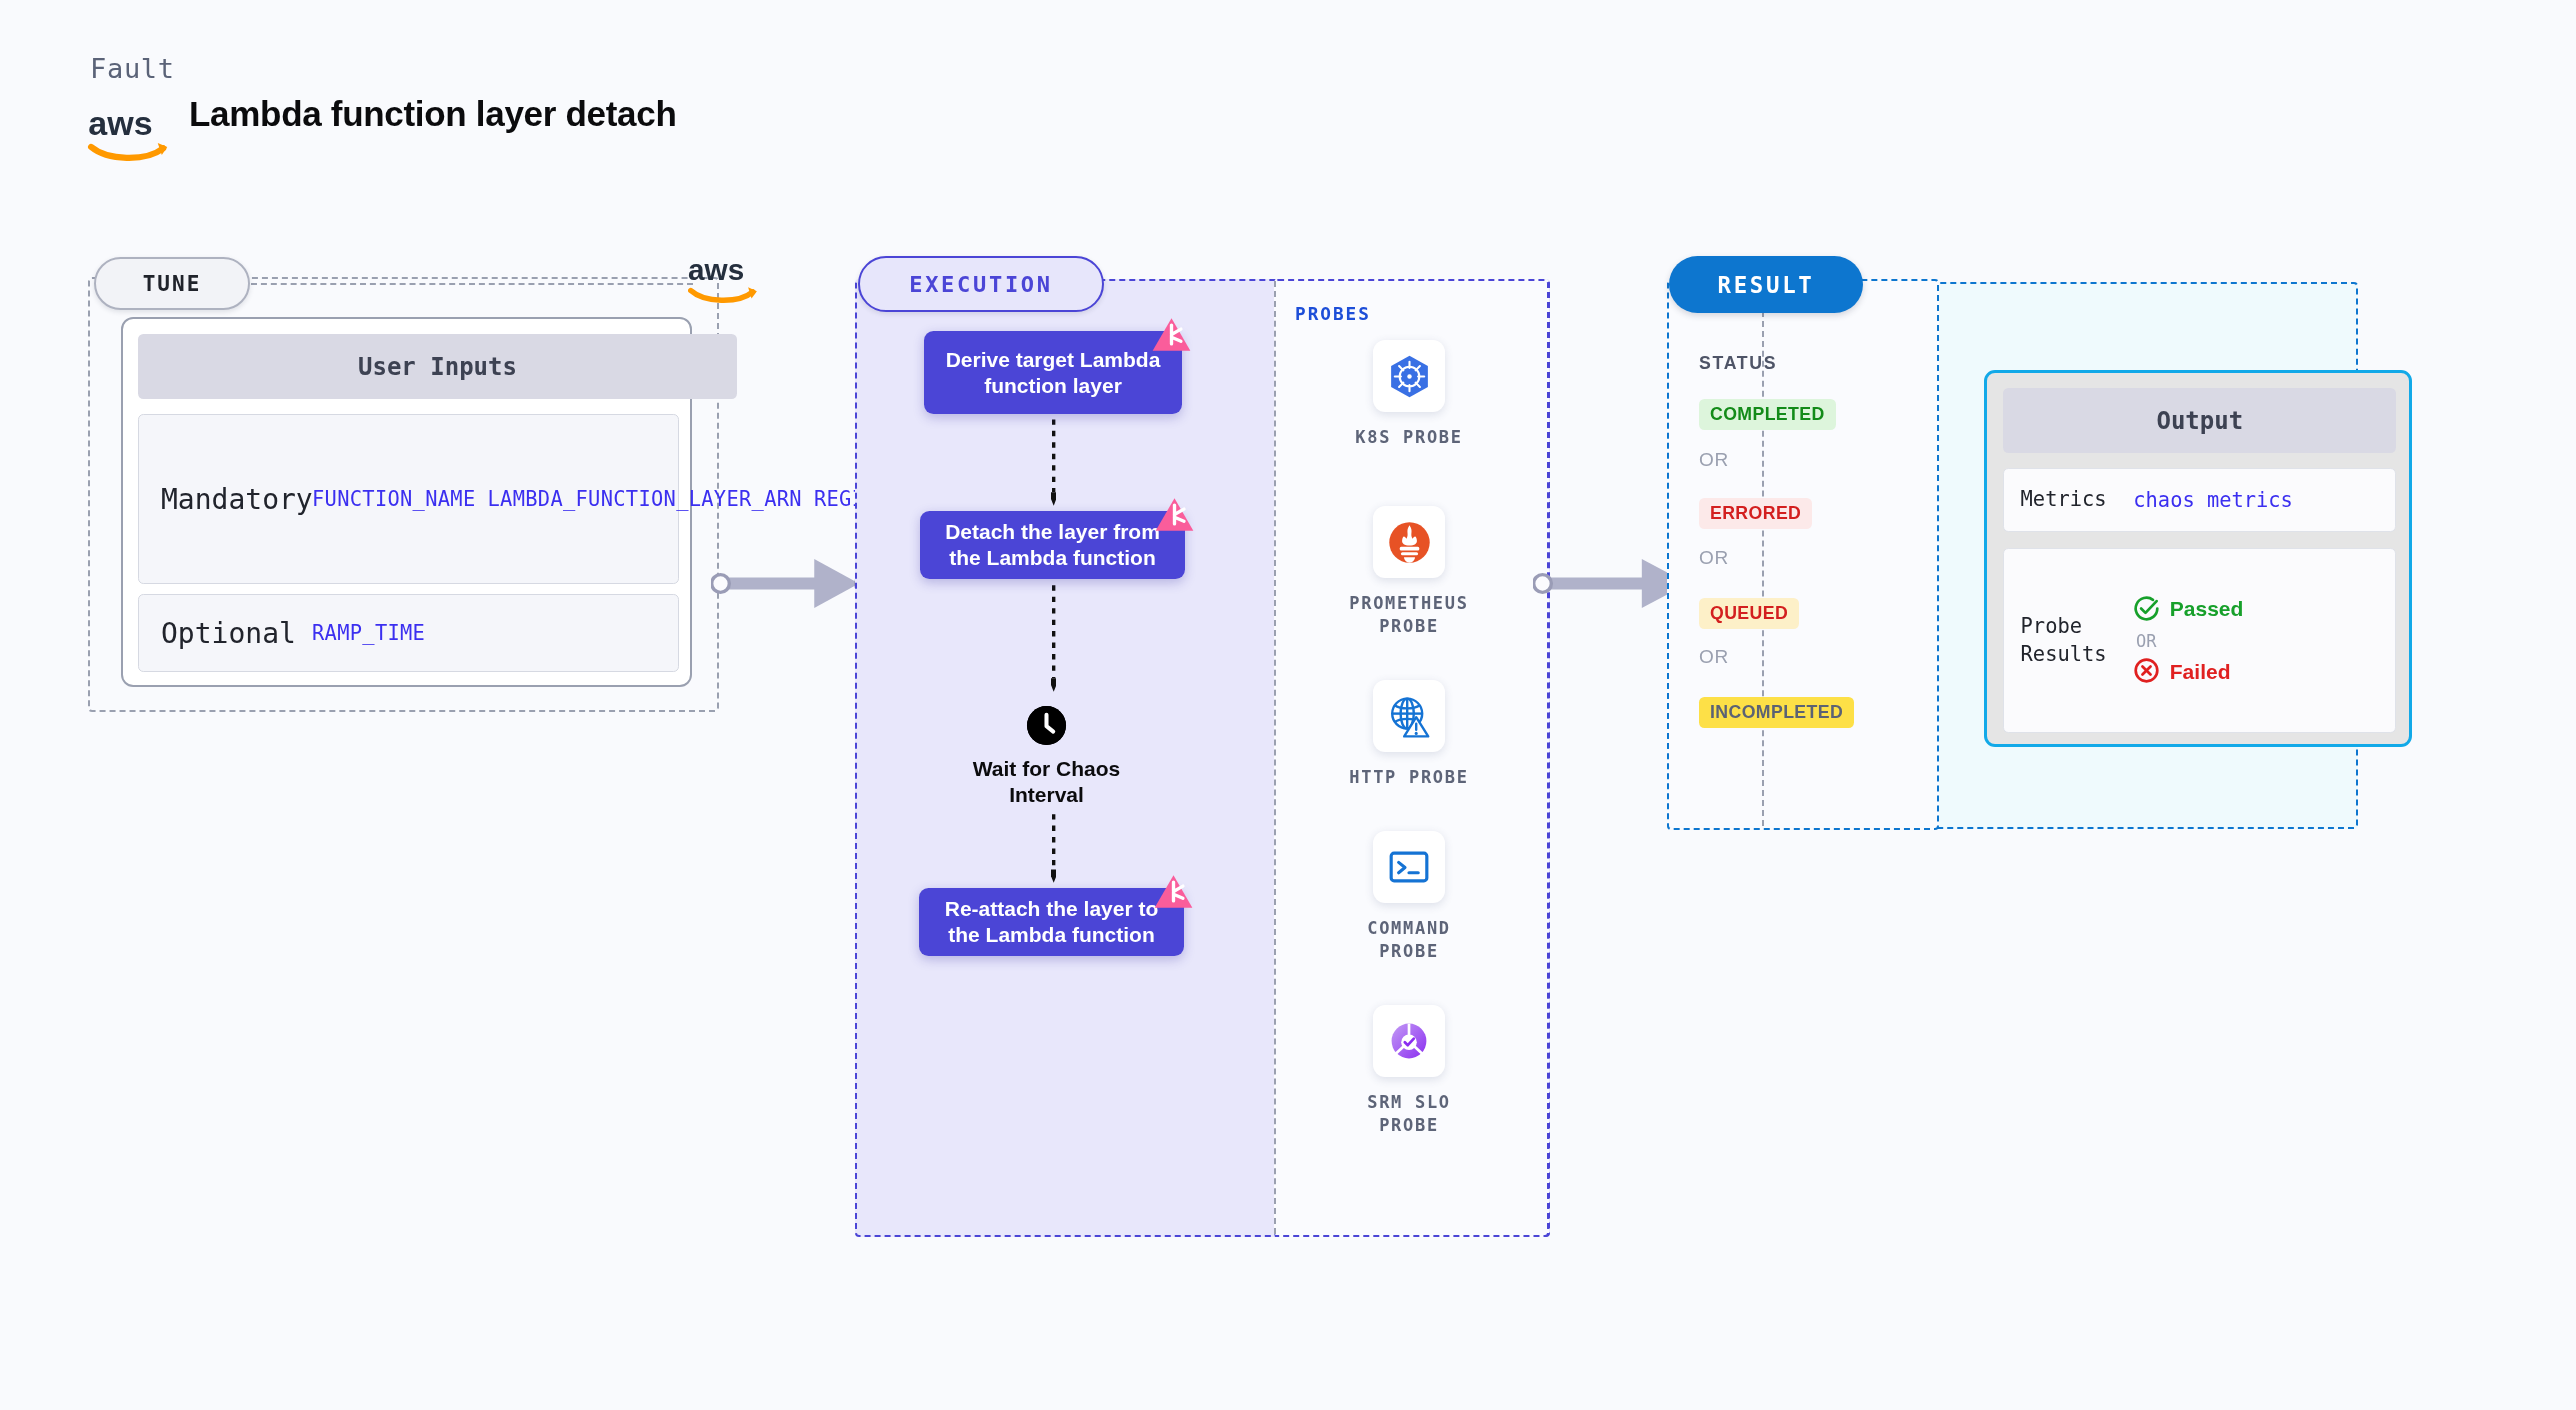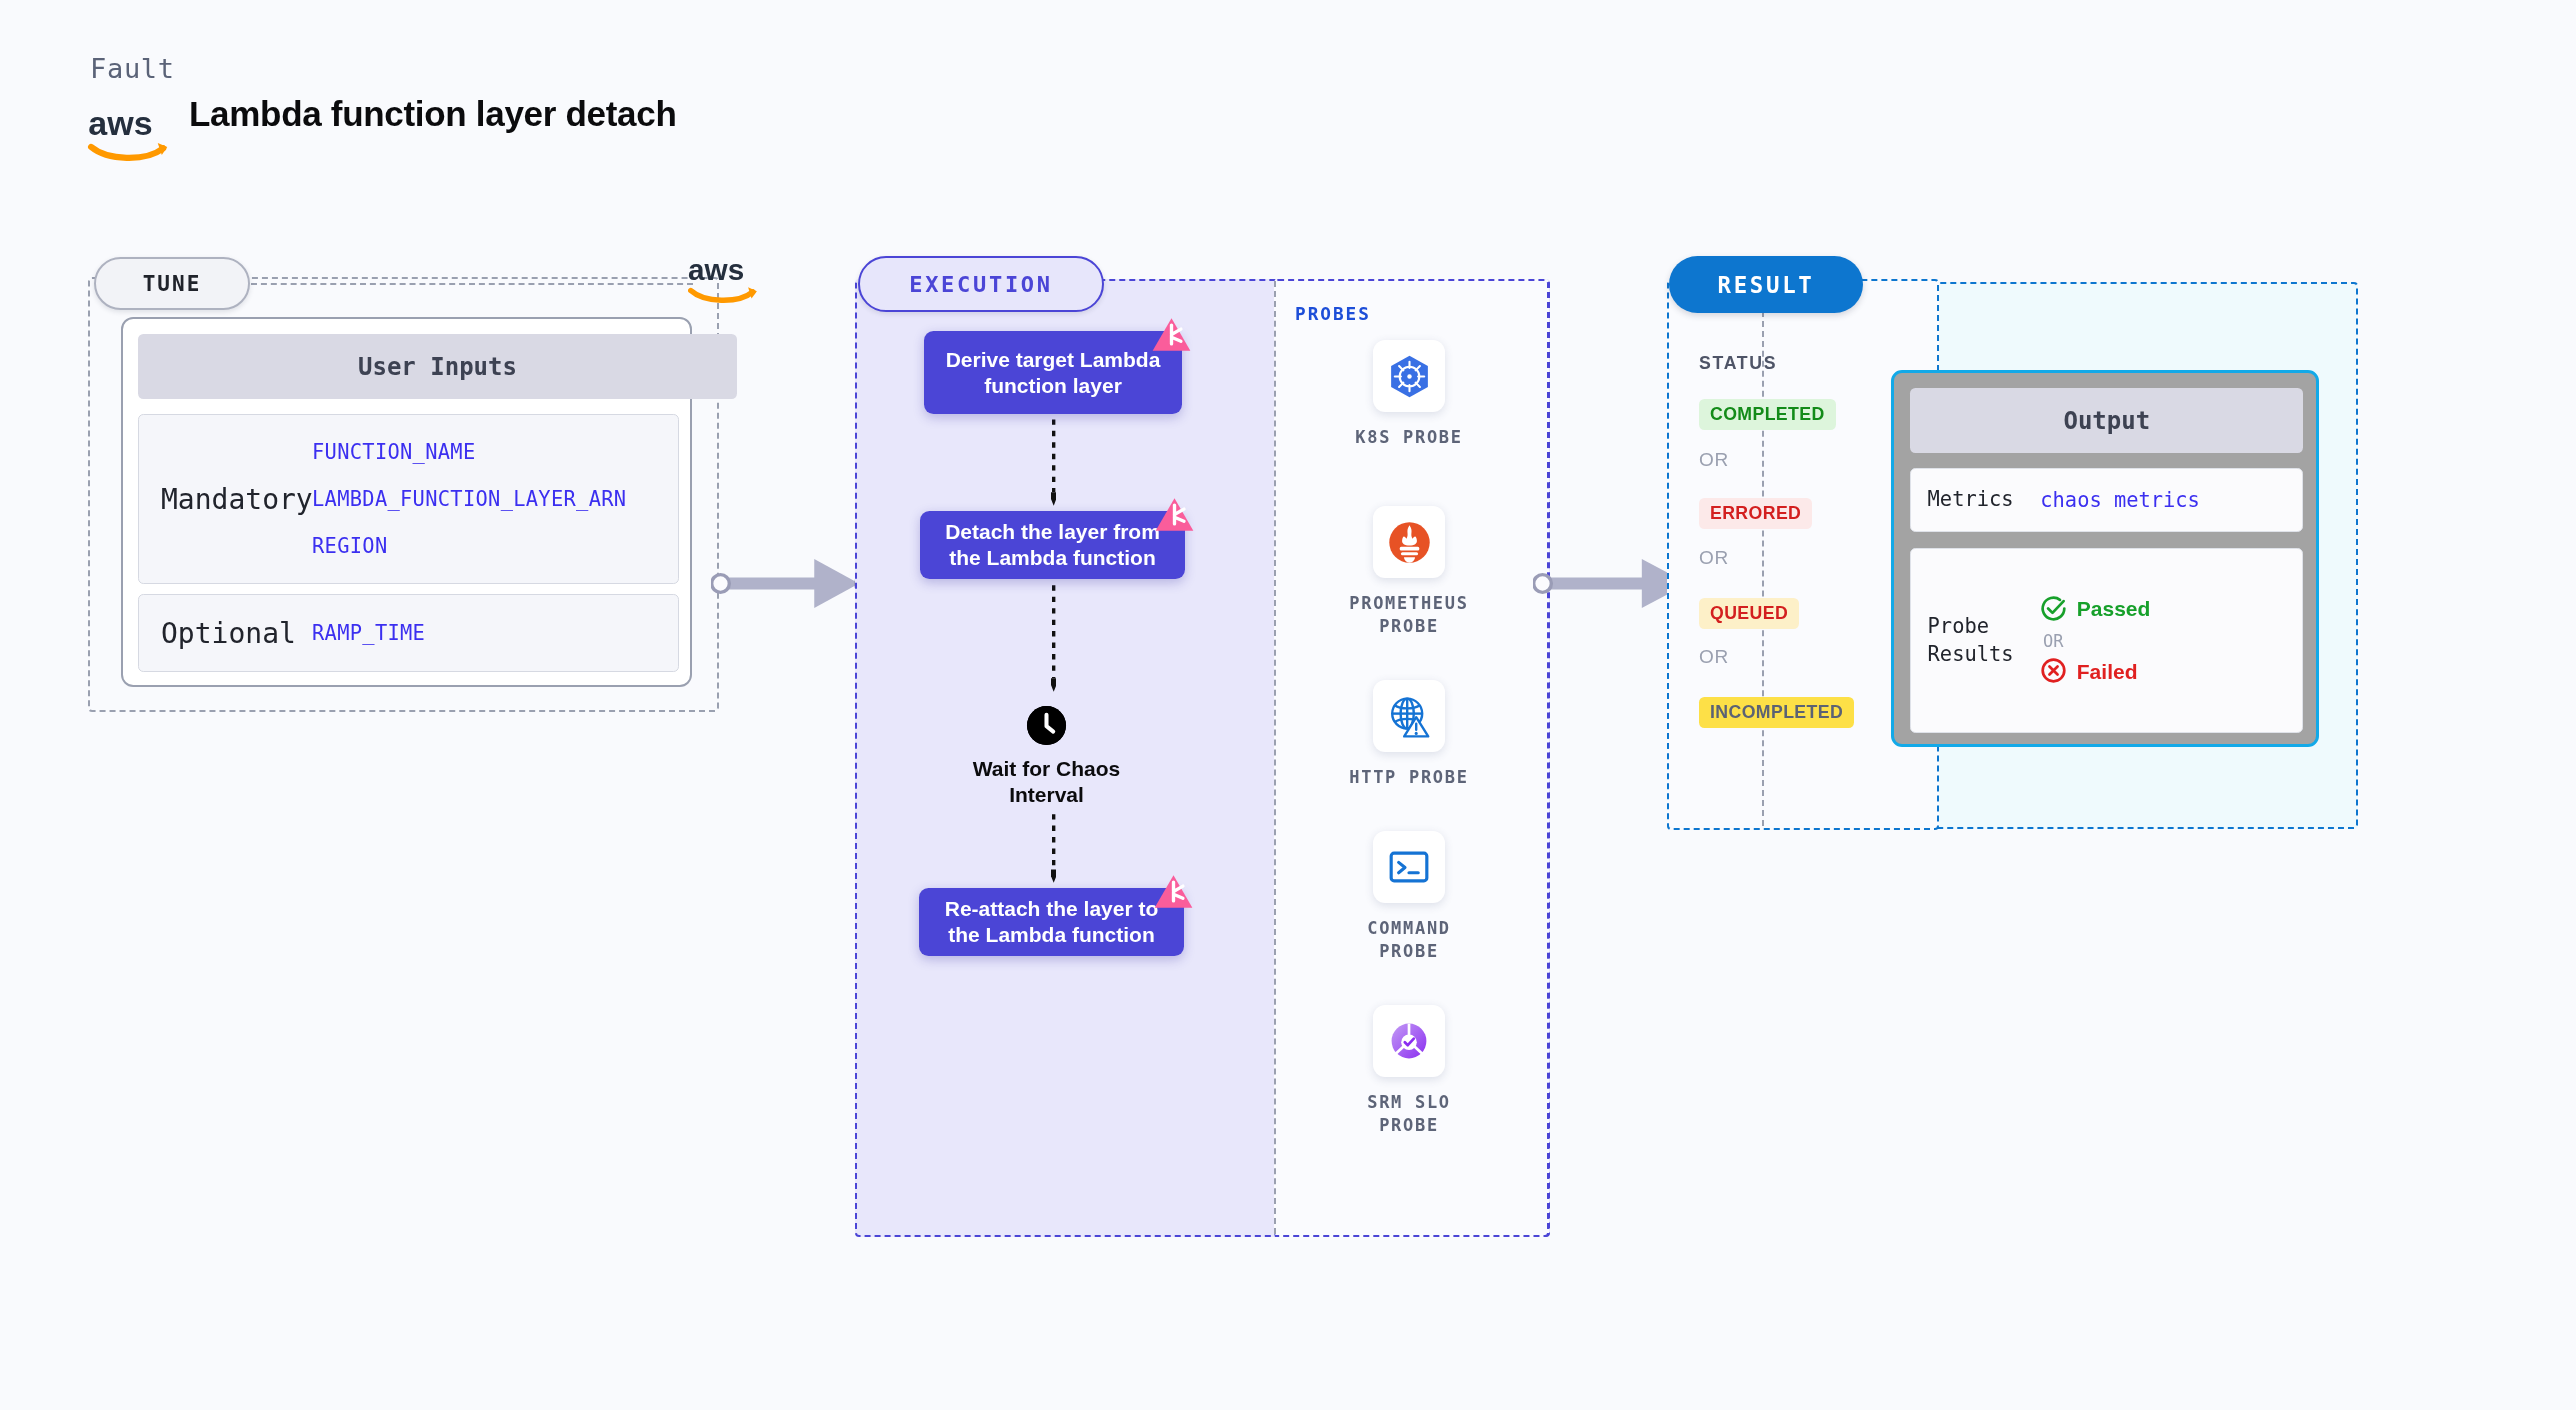--- a/index.html
+++ b/index.html
@@ -101,21 +101,21 @@
   .row-box {
     position: absolute; background: #f5f6fa; border: 1.4px solid #d6d9e2; border-radius: 5.4px;
     display: flex; align-items: center;
   }
   .row-mandatory { left: 15px; top: 95px; width: 541px; height: 170px; }
   .row-optional  { left: 15px; top: 275px; width: 541px; height: 78px; }
   .row-label {
     font-family: "DejaVu Sans Mono", monospace; font-size: 28px; color: #21242c;
     width: 173px; padding-left: 22px; flex-shrink: 0;
   }
-  .row-vals { display: flex; flex-direction: column; gap: 23px; }
+  .row-vals { display: flex; flex-direction: row; gap: 12px; }
   .row-val {
     font-family: "DejaVu Sans Mono", monospace; font-size: 20.4px;
     color: #3b2ff0; font-weight: 500; letter-spacing: 0.3px;
   }
 
   
   .conn { position: absolute; height: 71px; }
   .conn svg { display: block; }
   .conn-1 { left: 711px; top: 548px; width: 163px; }
   .conn-2 { left: 1533px; top: 548px; width: 170px; }
@@ -190,22 +190,22 @@
   .b-errored     { top: 498px; background: #fce9e9; color: #d31f1f; }
   .b-queued      { top: 598px; background: #fdf0c8; color: #d31f1f; }
   .b-incompleted { top: 697px; background: #fde047; color: #5b6274; }
   .orlbl {
     position: absolute; left: 1699px; font-size: 19px; color: #9aa0b0; letter-spacing: 0.7px;
   }
   .or-1 { top: 449px; } .or-2 { top: 547px; } .or-3 { top: 646px; }
 
   
   .out-card {
-    position: absolute; left: 1891px; top: 370px; width: 428px; height: 377px;
-    background: #a3a3a3; border: 3.4px solid #12a9e8; border-radius: 11px;
+    position: absolute; left: 1984px; top: 370px; width: 428px; height: 377px;
+    background: #e5e5e5; border: 3.4px solid #12a9e8; border-radius: 11px;
   }
   .out-hdr {
     position: absolute; left: 16.3px; top: 15px; width: 393px; height: 65px;
     background: #d9d9e4; border-radius: 5.4px;
     display: flex; align-items: center; justify-content: center;
     font-family: "DejaVu Sans Mono", monospace; font-size: 24px;
     font-weight: 700; color: #3d4252;
   }
   .out-row {
     position: absolute; background: #fbfbfd; border: 1.4px solid #dfe2e9; border-radius: 5.4px;

